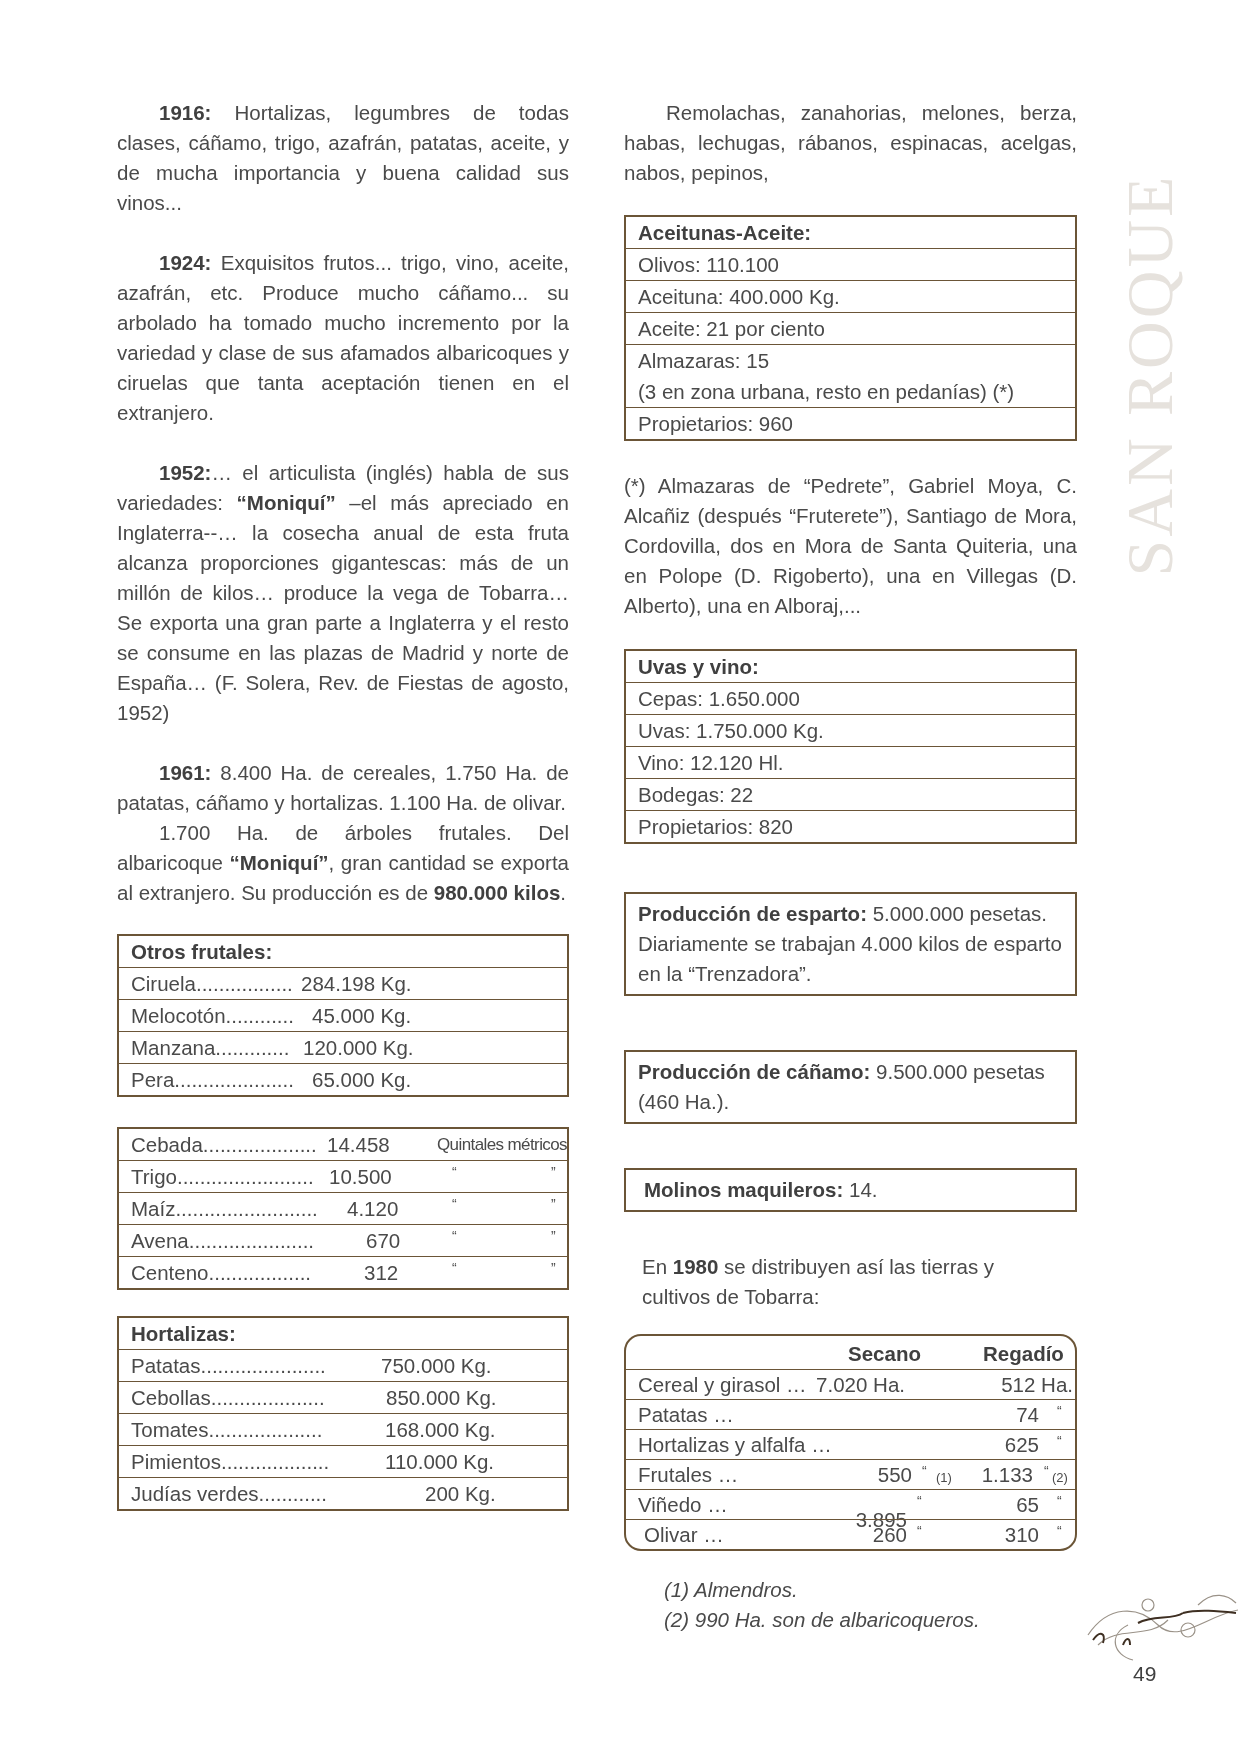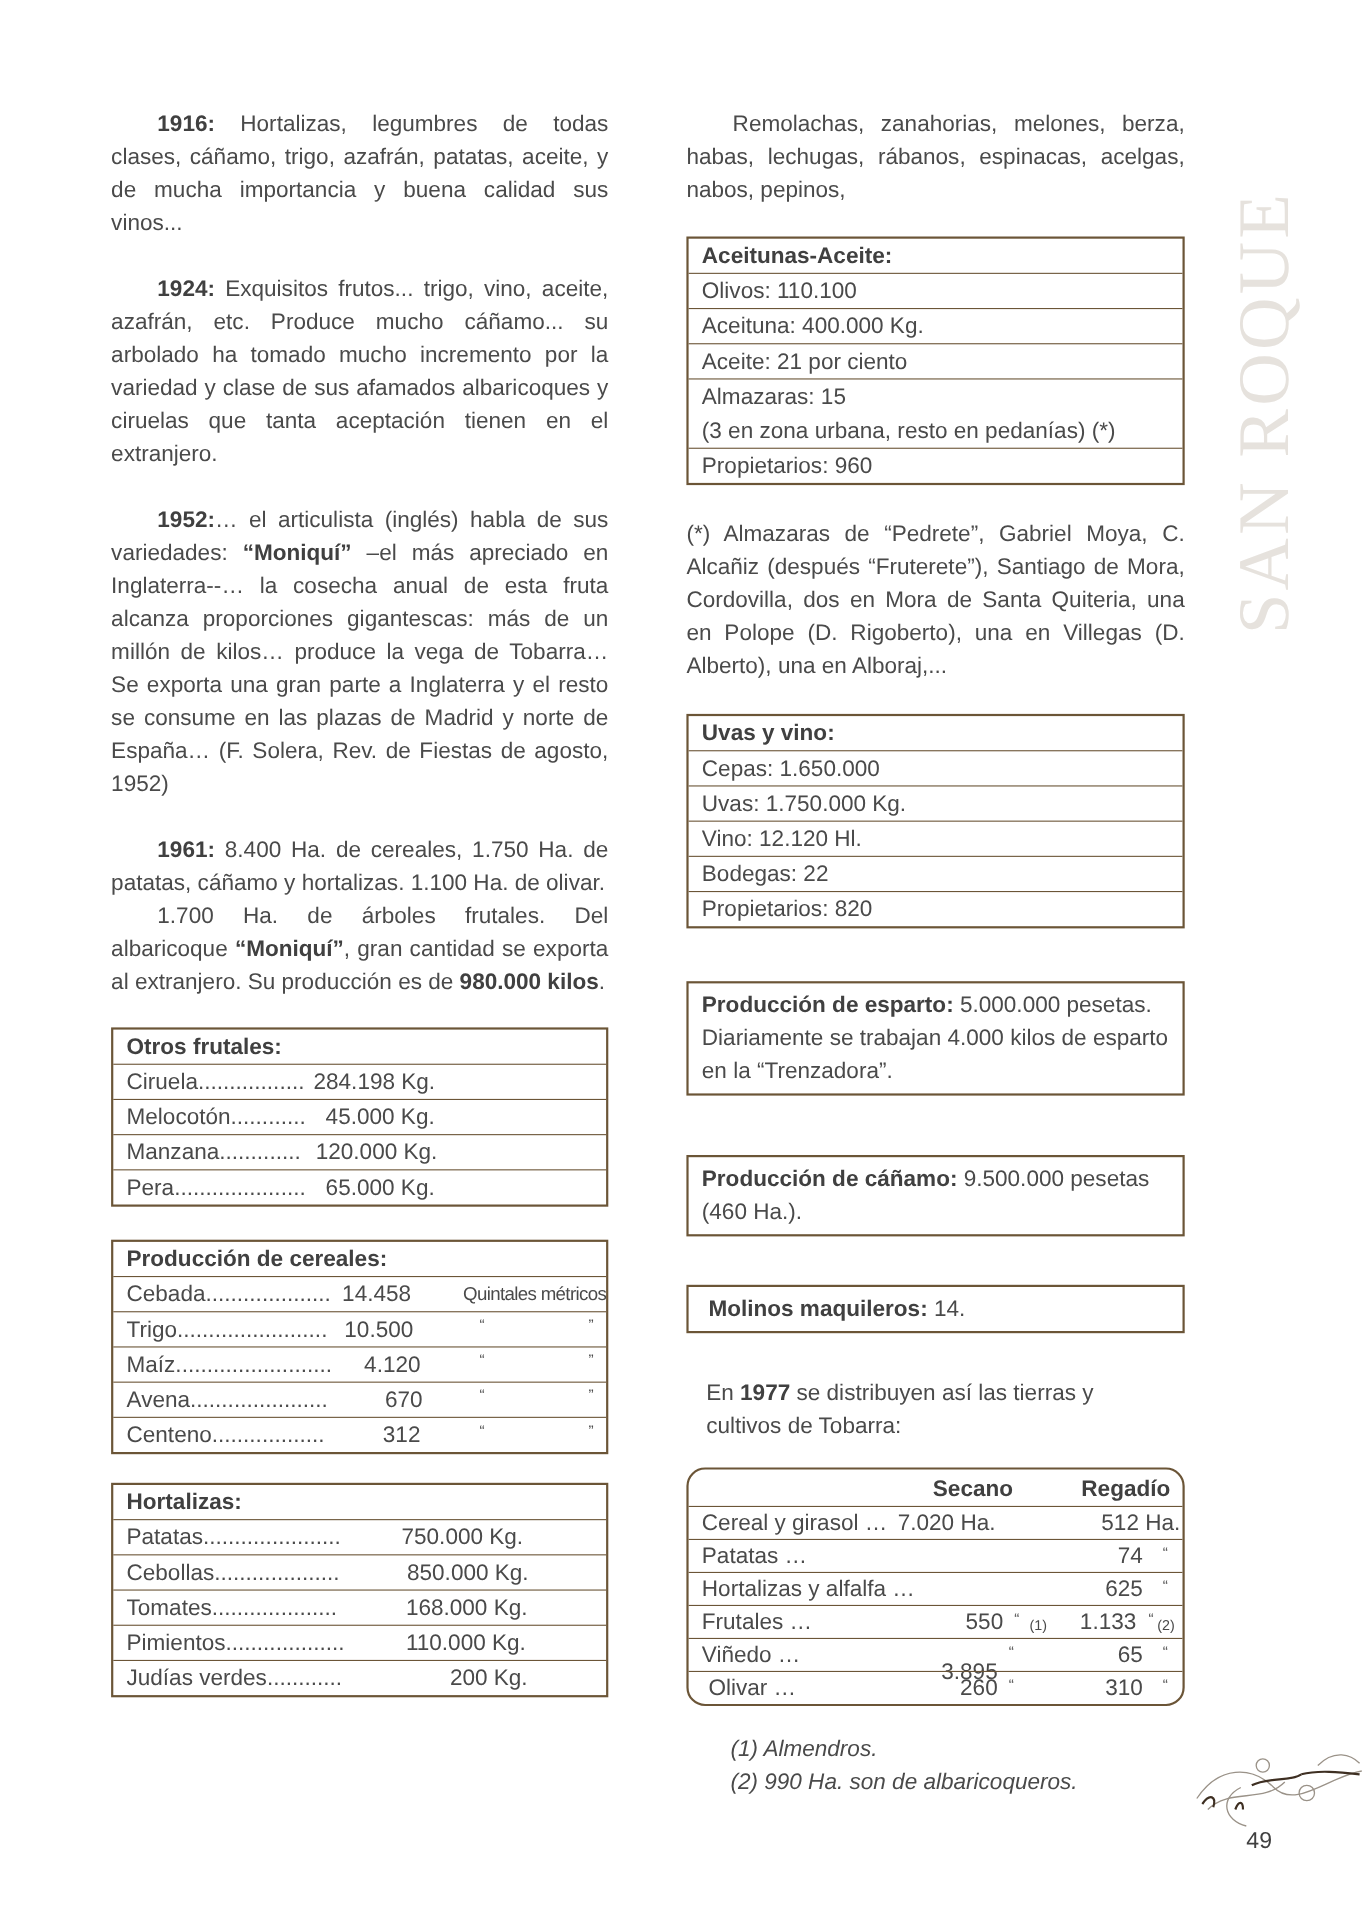--- a/index.html
+++ b/index.html
@@ -1,19 +1,19 @@
 <!DOCTYPE html>
 <html><head>
 <meta charset="utf-8">
 <style>
   html, body { margin:0; padding:0; background:#ffffff; }
   body { width:1239px; height:1754px; position:relative; overflow:hidden;
          font-family:"Liberation Sans", sans-serif; color:#4a4a4a; }
   .col { position:absolute; }
-  .left { left:101px; top:98px; width:452px; }
+  .left { left:117px; top:98px; width:452px; }
   .right { left:624px; top:98px; width:453px; }
   p.para { margin:0; font-size:20.5px; line-height:30px; text-align:justify; }
   p.indent { text-indent:42px; }
   .gap { height:30px; }
   b { color:#404040; }
   .box { border:2px solid #6b5537; box-sizing:border-box; }
   .box .row { border-top:1.5px solid #6b5537; font-size:20.5px; line-height:31px; padding:0 12px; white-space:nowrap; position:relative; }
   .box .row:first-child { border-top:none; }
   .box .hdr { font-weight:bold; color:#404040; }
   .lab { display:inline-block; }
@@ -59,21 +59,20 @@
 
   <div class="box" style="margin-top:26px;">
     <div class="row hdr">Otros frutales:</div>
     <div class="row"><span class="lab">Ciruela.................</span><span class="val" style="left:182px;">284.198 Kg.</span></div>
     <div class="row"><span class="lab">Melocotón............</span><span class="val" style="left:193px;">45.000 Kg.</span></div>
     <div class="row"><span class="lab">Manzana.............</span><span class="val" style="left:184px;">120.000 Kg.</span></div>
     <div class="row"><span class="lab">Pera.....................</span><span class="val" style="left:193px;">65.000 Kg.</span></div>
   </div>
 
   <div class="box" style="margin-top:30px;">
-    <div class="row hdr">Producción de cereales:</div>
     <div class="row"><span class="lab">Cebada....................</span><span class="val" style="left:208px;">14.458</span><span class="unit" style="left:318px;">Quintales métricos</span></div>
     <div class="row"><span class="lab">Trigo........................</span><span class="val" style="left:210px;">10.500</span><span class="ditto" style="left:333px;">“</span><span class="ditto" style="left:432px;">”</span></div>
     <div class="row"><span class="lab">Maíz.........................</span><span class="val" style="left:228px;">4.120</span><span class="ditto" style="left:333px;">“</span><span class="ditto" style="left:432px;">”</span></div>
     <div class="row"><span class="lab">Avena......................</span><span class="val" style="left:247px;">670</span><span class="ditto" style="left:333px;">“</span><span class="ditto" style="left:432px;">”</span></div>
     <div class="row"><span class="lab">Centeno..................</span><span class="val" style="left:245px;">312</span><span class="ditto" style="left:333px;">“</span><span class="ditto" style="left:432px;">”</span></div>
   </div>
 
   <div class="box" style="margin-top:26px;">
     <div class="row hdr">Hortalizas:</div>
     <div class="row"><span class="lab">Patatas......................</span><span class="val" style="left:262px;">750.000 Kg.</span></div>
@@ -110,21 +109,21 @@
     <div class="row">Bodegas: 22</div>
     <div class="row">Propietarios: 820</div>
   </div>
 
   <div class="textbox" style="margin-top:48px;"><b>Producción de esparto:</b><span> 5.000.000 pesetas. Diariamente se trabajan 4.000 kilos de esparto en la “Trenzadora”.</span></div>
 
   <div class="textbox" style="margin-top:54px;"><b>Producción de cáñamo:</b><span> 9.500.000 pesetas (460 Ha.).</span></div>
 
   <div class="textbox" style="margin-top:44px; padding-left:18px;"><b>Molinos maquileros:</b><span> 14.</span></div>
 
-  <p class="para" style="margin:40px 0 0 18px; text-align:left; width:380px;"><span>En </span><b>1977</b><span> se distribuyen así las tierras y cultivos de Tobarra:</span></p>
+  <p class="para" style="margin:40px 0 0 18px; text-align:left; width:380px;"><span>En </span><b>1980</b><span> se distribuyen así las tierras y cultivos de Tobarra:</span></p>
 
   <div class="t83" style="margin-top:22px;border-radius:17px;">
     <div class="r">
       <span class="hs">Secano</span>
       <span class="hr">Regadío</span>
     </div>
     <div class="r">
       <span class="c0">Cereal y girasol …</span>
       <span class="c1">7.020 Ha.</span>
       <span class="c2" style="right:2px;">512 Ha.</span>

